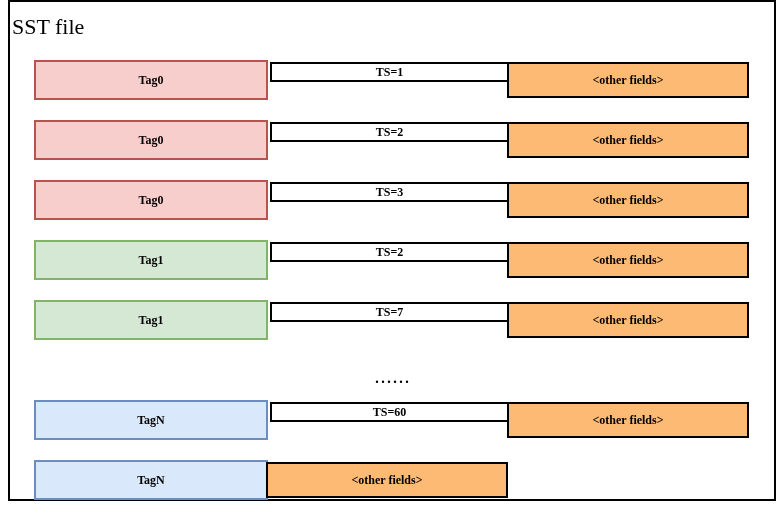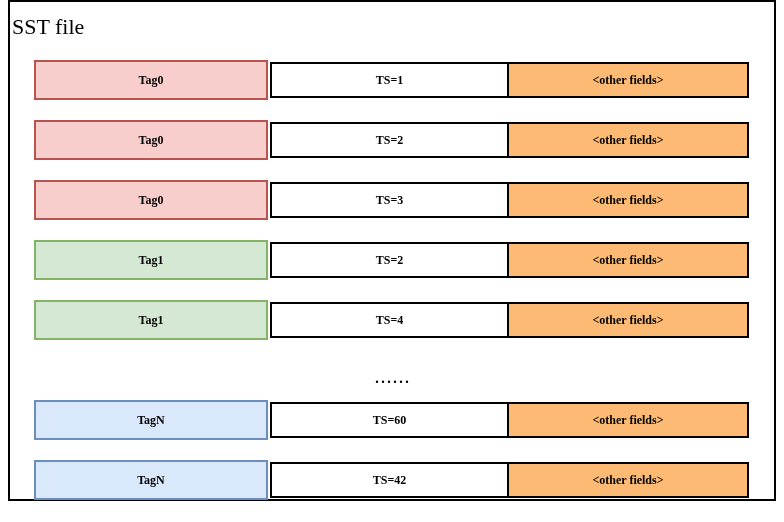--- a/index.html
+++ b/index.html
@@ -57,21 +57,21 @@
     font-weight: bold;
   }
   .tag-cell {
     width: 234px;
     height: 40px;
     border: 2px solid #999999;
     background: #eeeeee;
   }
   .ts-cell {
     width: 239px;
-    height: 36px;
+    height: 20px;
     margin-top: 2px;
     margin-left: 2px;
     border: 2px solid #000000;
     background: #ffffff;
     text-align: right;
   }
   .other-cell {
     width: 242px;
     height: 36px;
     margin-top: 2px;
@@ -116,33 +116,32 @@
   </div>
 
   <div class="record-row">
     <div class="cell tag-cell" style="background: rgb(213, 232, 212); border-color: rgb(130, 179, 102);">Tag1</div>
     <div class="cell ts-cell">TS=2</div>
     <div class="cell other-cell">&lt;other fields&gt;</div>
   </div>
 
   <div class="record-row">
     <div class="cell tag-cell" style="background: rgb(213, 232, 212); border-color: rgb(130, 179, 102);">Tag1</div>
-    <div class="cell ts-cell">TS=4</div>
+    <div class="cell ts-cell">TS=7</div>
     <div class="cell other-cell">&lt;other fields&gt;</div>
   </div>
 
   <div class="ellipsis-row">
     <span>......</span>
   </div>
 
   <div class="record-row">
     <div class="cell tag-cell" style="background: rgb(218, 232, 252); border-color: rgb(108, 142, 191);">TagN</div>
     <div class="cell ts-cell">TS=60</div>
     <div class="cell other-cell">&lt;other fields&gt;</div>
   </div>
 
   <div class="record-row">
     <div class="cell tag-cell" style="background: rgb(218, 232, 252); border-color: rgb(108, 142, 191);">TagN</div>
-    <div class="cell ts-cell">TS=42</div>
     <div class="cell other-cell">&lt;other fields&gt;</div>
   </div>
 </div>
 </div>
 
 </body></html>

